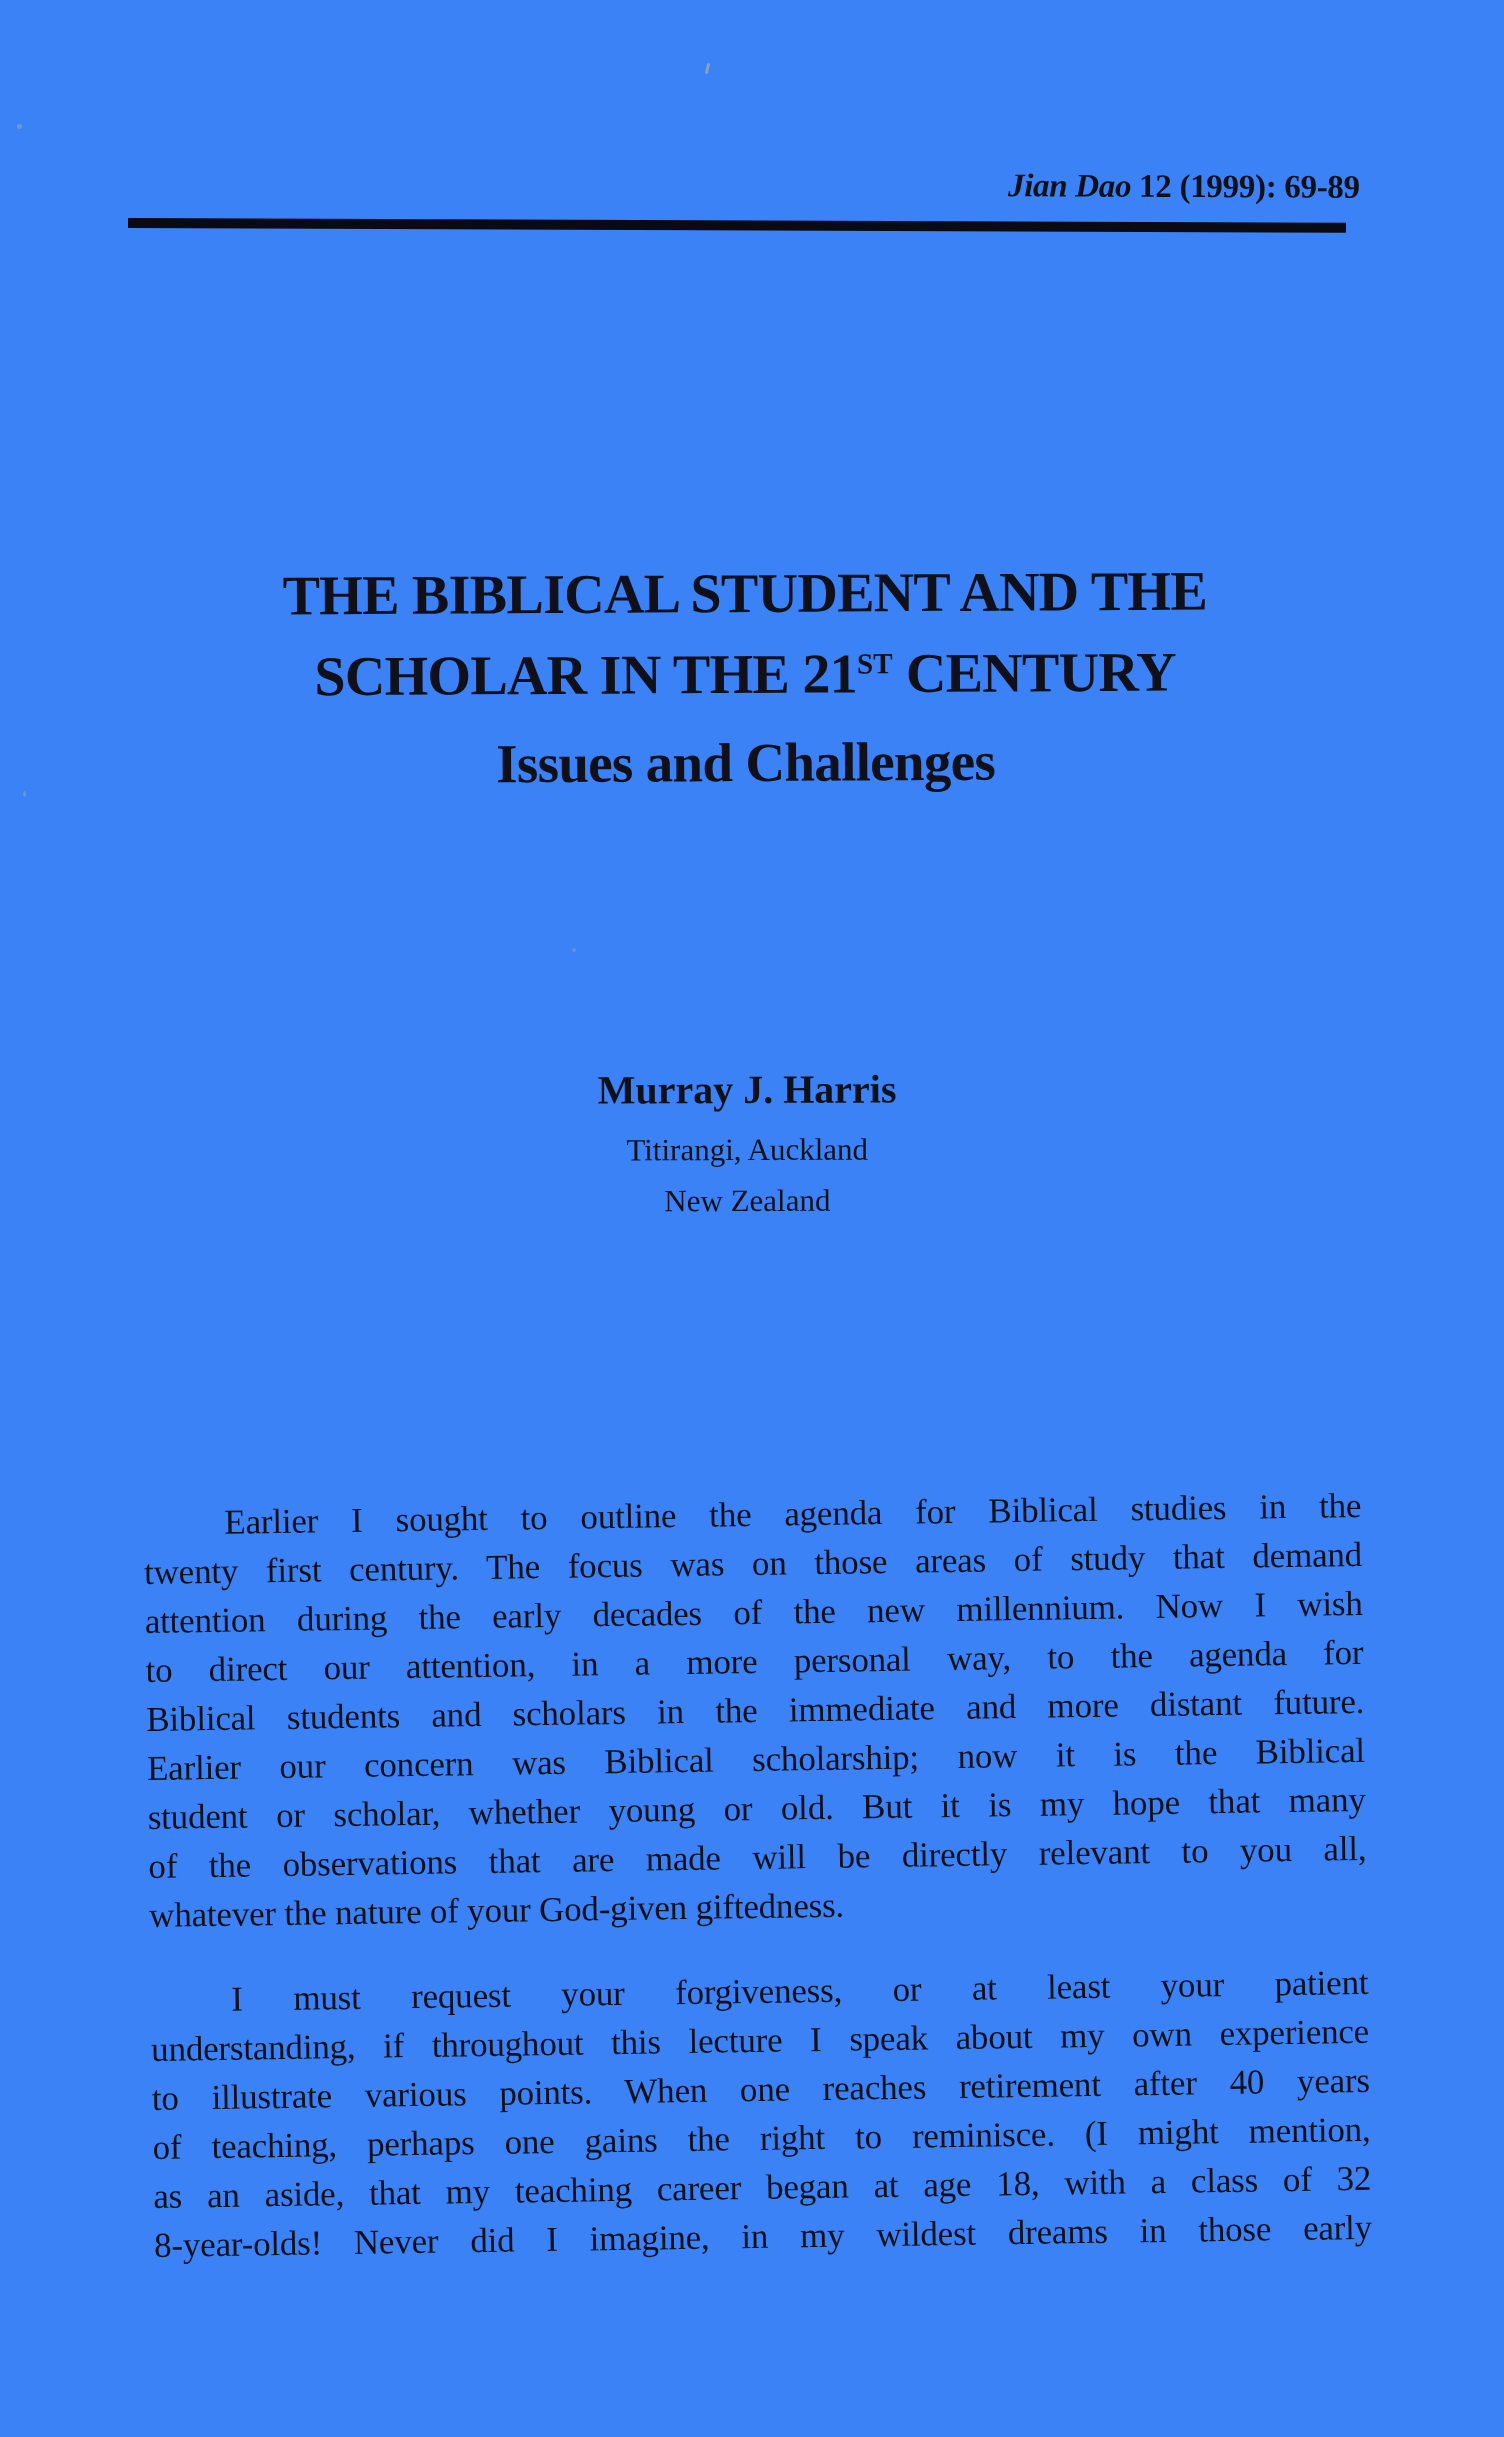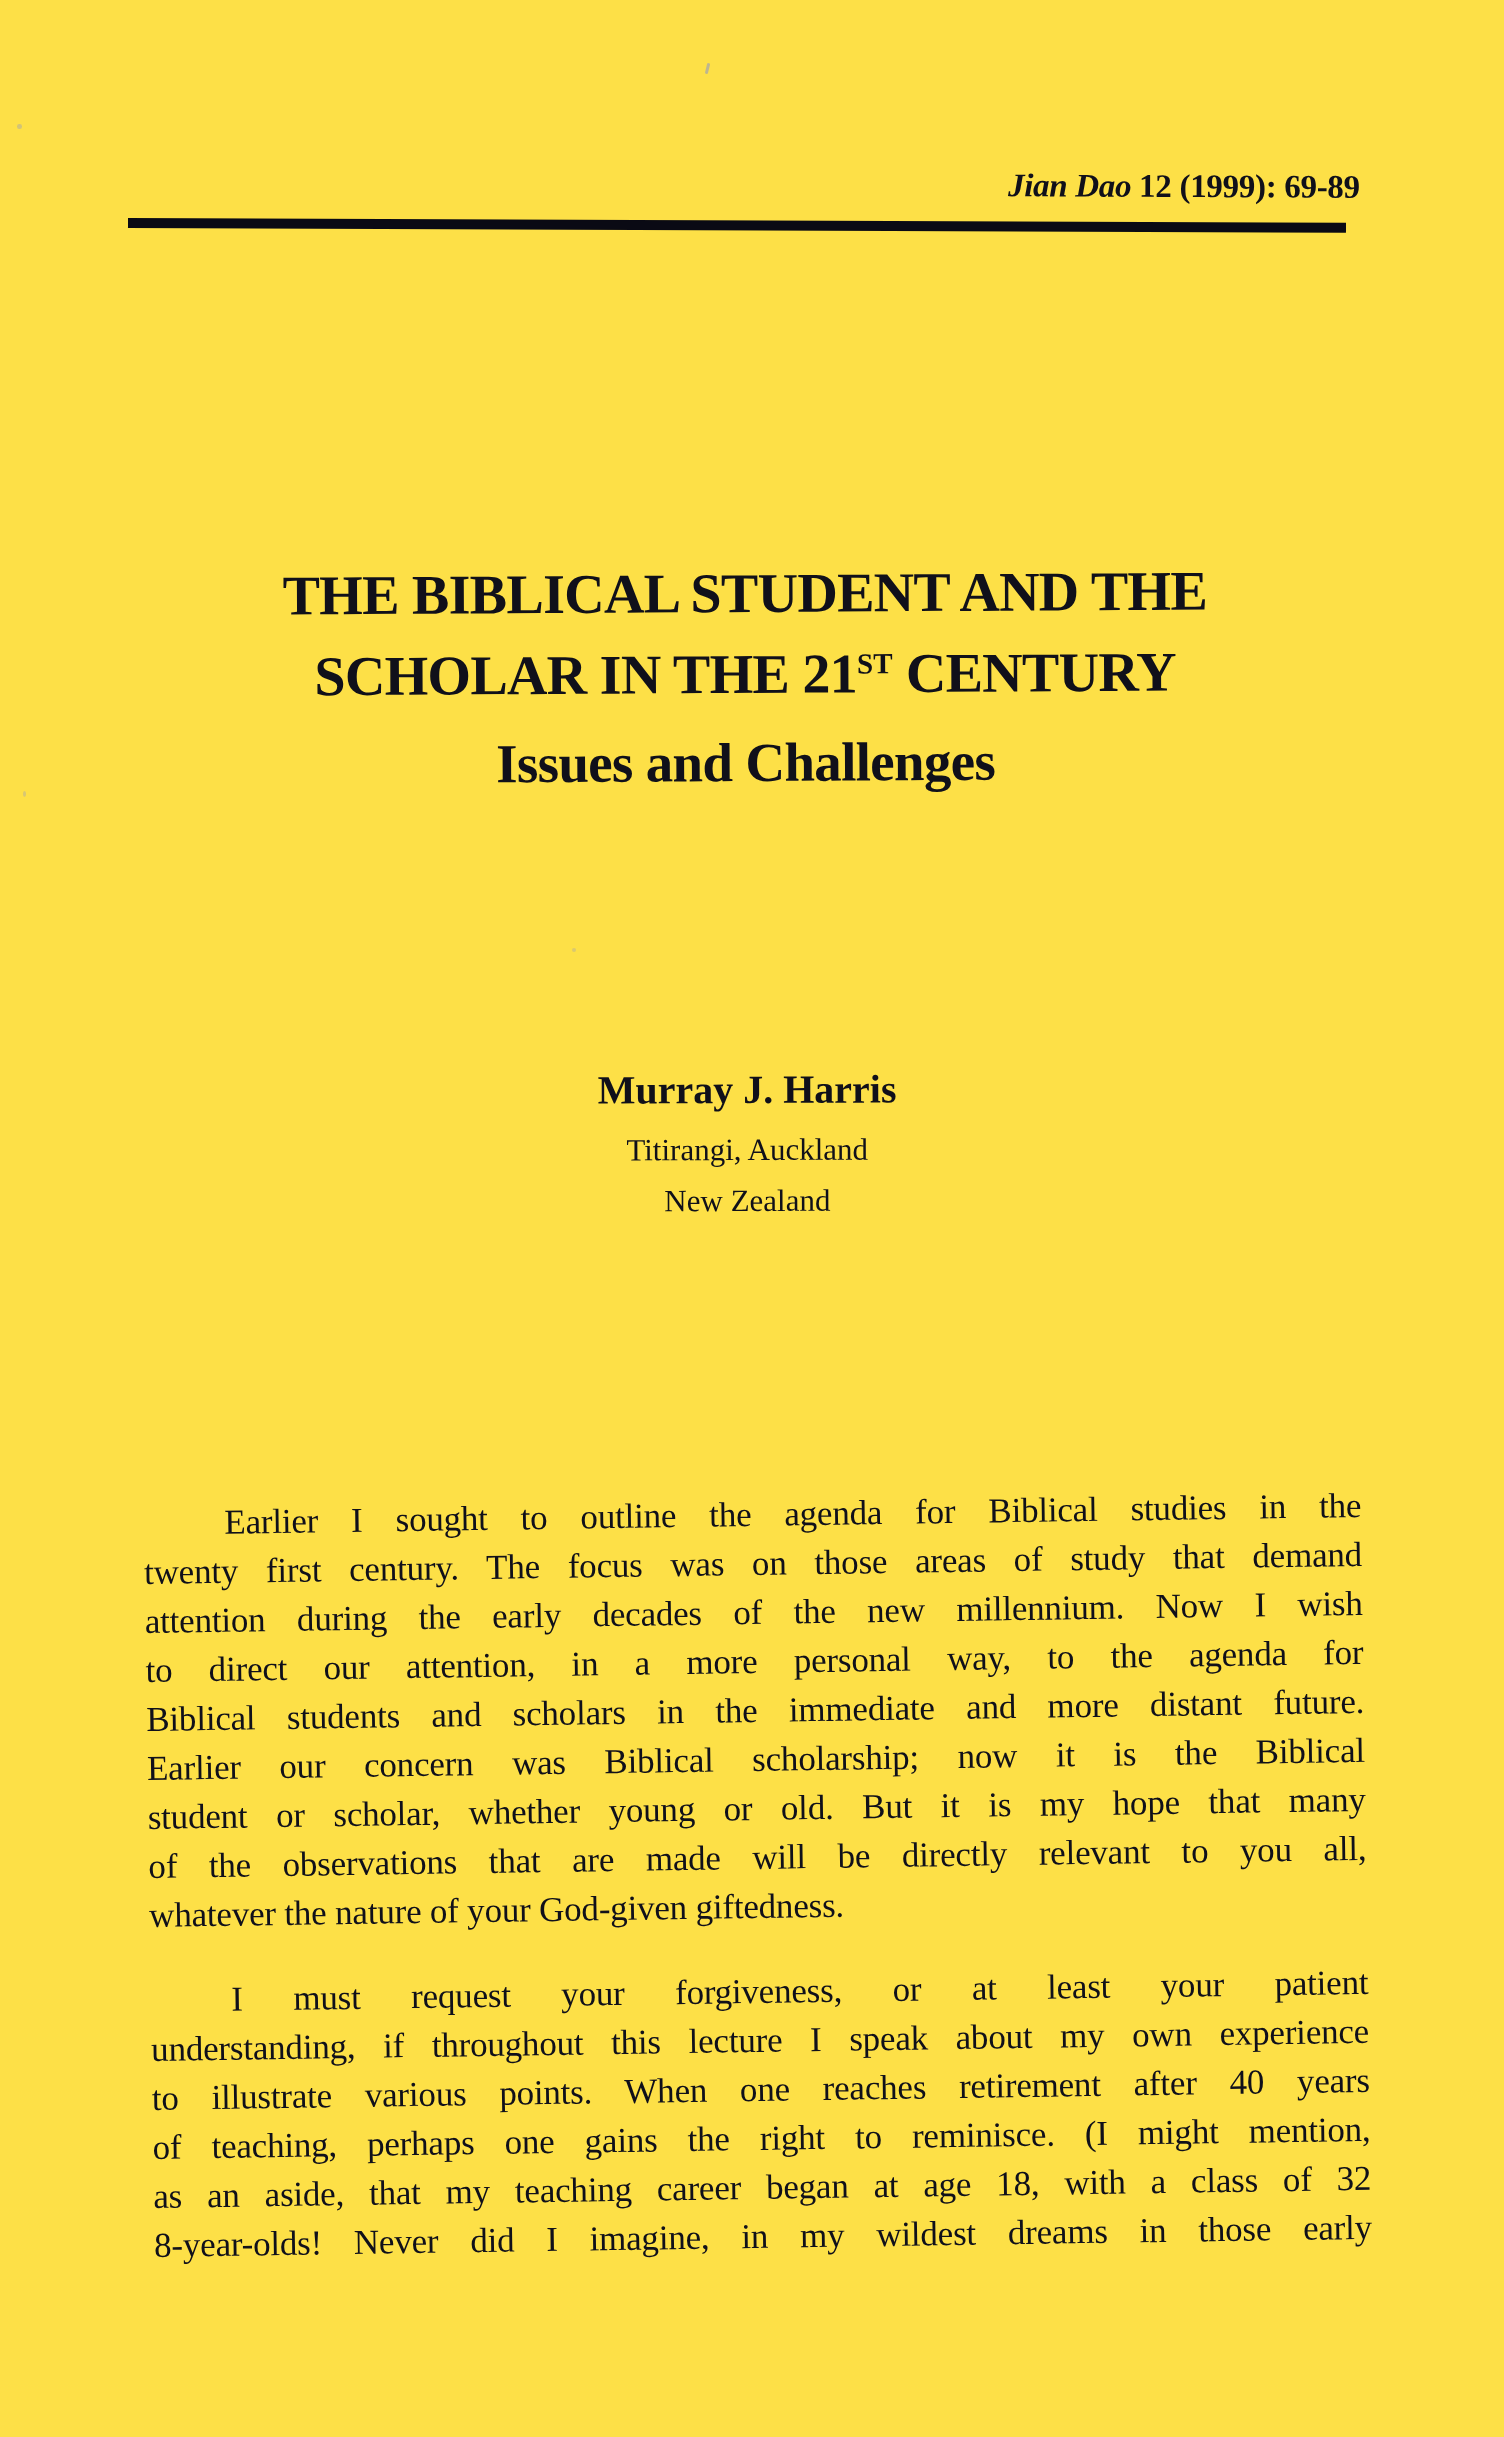--- a/index.html
+++ b/index.html
@@ -4,21 +4,21 @@
 <style>
   html, body {
     margin: 0;
     padding: 0;
     background: #fbfbf9;
   }
   .page {
     position: relative;
     width: 1505px;
     height: 2438px;
-    background: #fde047;
+    background: #3b82f6;
     overflow: hidden;
     color: #10101a;
     font-family: "Liberation Serif", "DejaVu Serif", serif;
   }
 
   
   .journal-header {
     position: absolute;
     top: 168px;
     right: 145px;

